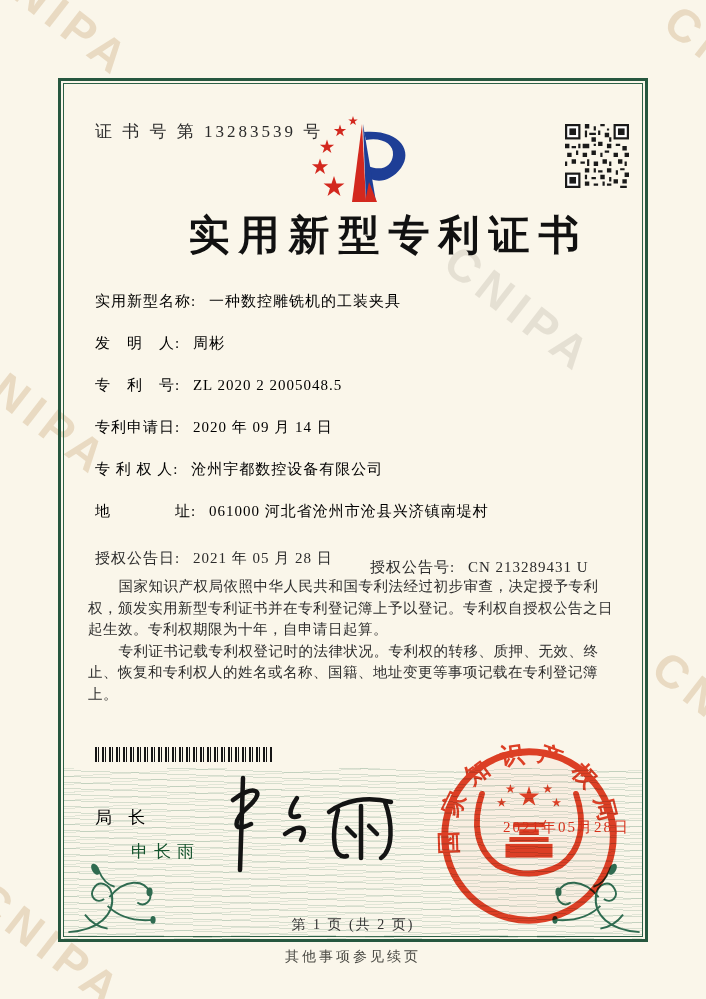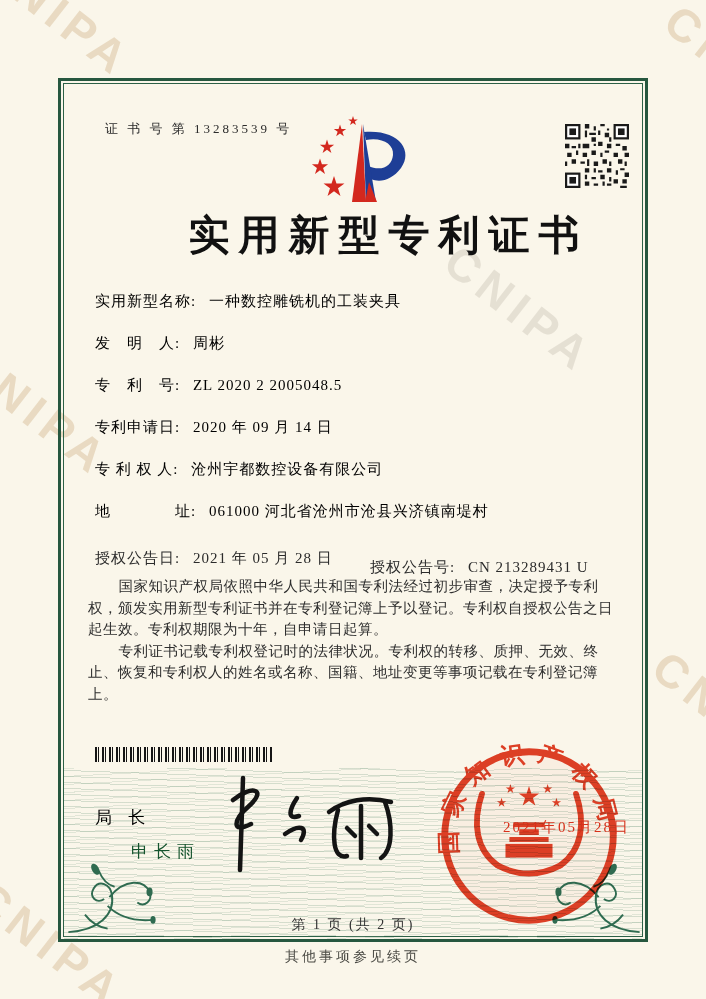--- a/index.html
+++ b/index.html
@@ -16,21 +16,21 @@
   .frame-inner{position:absolute;left:2px;top:2px;right:2px;bottom:2px;border:1px solid #2c6147;}
   
   .band{position:absolute;left:64px;top:768px;width:578px;height:171px;
         background-image:
           repeating-linear-gradient(2deg, rgba(125,162,136,0.30) 0 1px, transparent 1px 6px),
           repeating-linear-gradient(-3deg, rgba(125,162,136,0.20) 0 1px, transparent 1px 8px);}
   .flourish{position:absolute;width:96px;height:88px;}
   .flourish-right{left:548px;top:851px;}
   .flourish-left{left:64px;top:851px;transform:scaleX(-1);}
   
-  .cert-no{position:absolute;left:105px;top:120px;font-size:13px;letter-spacing:3px;color:#2b2b2b;}
+  .cert-no{position:absolute;left:95px;top:120px;font-size:17px;letter-spacing:3px;color:#2b2b2b;}
   .logo{position:absolute;left:296px;top:110px;width:140px;height:100px;}
   .qr{position:absolute;left:565px;top:124px;width:64px;height:64px;}
   .title{position:absolute;left:0;top:208px;width:100%;text-align:center;
          font-size:41px;font-weight:bold;letter-spacing:9px;text-indent:9px;color:#111;padding-left:31px;}
   
   .fields{position:absolute;left:95px;top:292px;width:520px;}
   .frow{height:42px;font-size:15px;letter-spacing:1px;color:#000000;white-space:nowrap;}
   .flabel{display:inline-block;}
   .fvalue{margin-left:8px;}
   .grant-row{position:absolute;left:95px;top:549px;width:520px;font-size:15px;

